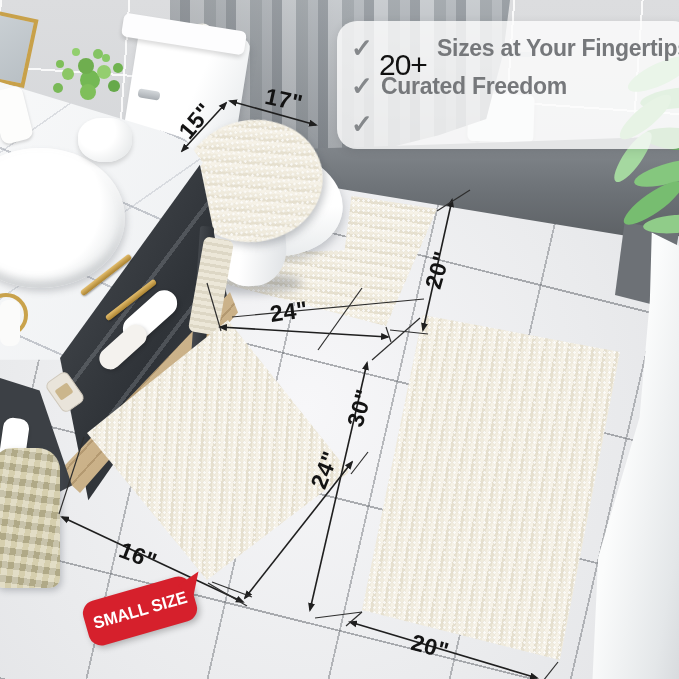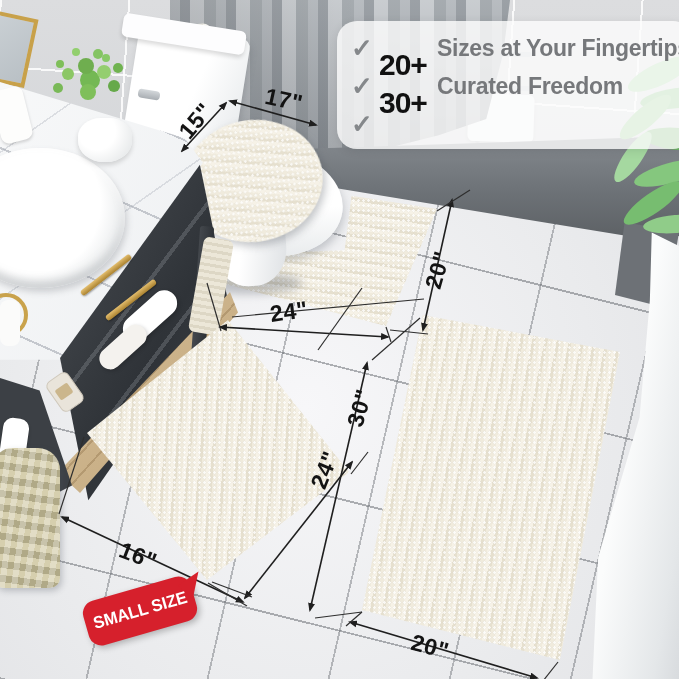--- a/index.html
+++ b/index.html
@@ -132,21 +132,21 @@
 
   
   svg.ann{left:0;top:0;pointer-events:none;}
   .dim{position:absolute;transform:translate(-50%,-50%);font-weight:bold;font-size:23px;color:#131313;letter-spacing:0.5px;white-space:nowrap;}
 
   
   .callout{left:337px;top:21px;width:356px;height:128px;background:rgba(253,253,253,.80);
     border-radius:20px;box-shadow:0 2px 10px rgba(0,0,0,.10);padding:8px 0 0 14px;box-sizing:border-box;}
   .co-row{display:flex;align-items:center;height:38px;}
   .co-check{font-size:26px;font-weight:bold;color:#85888b;width:28px;}
-  .co-count{font-size:30px;font-weight:700;color:#111;min-width:56px;letter-spacing:-1px;margin-top:33px;}
+  .co-count{font-size:30px;font-weight:400;color:#111;min-width:56px;letter-spacing:-1px;margin-top:33px;}
   .co-count:empty{display:none;}
   .co-label{font-size:23px;font-weight:bold;color:#76787b;letter-spacing:-0.3px;margin-left:2px;}
 
   
   .badge{left:84px;top:588px;width:112px;height:46px;background:#d6202c;border-radius:13px;
     transform:rotate(-16deg);display:flex;align-items:center;justify-content:center;
     box-shadow:2px 3px 6px rgba(0,0,0,.25);}
   .badge-label{color:#fff;font-weight:bold;font-size:17px;letter-spacing:0px;transform:scaleX(0.96);white-space:nowrap;}
   .badge-tail{position:absolute;right:-15px;top:1px;width:0;height:0;transform:rotate(-32deg);
     border-left:24px solid #d6202c;border-top:6px solid transparent;border-bottom:14px solid transparent;}
@@ -264,21 +264,20 @@
   <div class="dim" style="left:430px;top:647px;transform:translate(-50%,-50%) rotate(15deg);">20"</div>
 
   <div class="abs callout">
     <div class="co-row">
       <span class="co-check">✓</span>
       <span class="co-count">20+</span>
       <span class="co-label">Sizes at Your Fingertips</span>
     </div>
     <div class="co-row">
       <span class="co-check">✓</span>
-      <span class="co-count">30+</span>
       <span class="co-label">Curated Freedom</span>
     </div>
     <div class="co-row">
       <span class="co-check">✓</span>
 
     </div>
   </div>
 
   <div class="abs badge">
     <span class="badge-label">SMALL SIZE</span>

